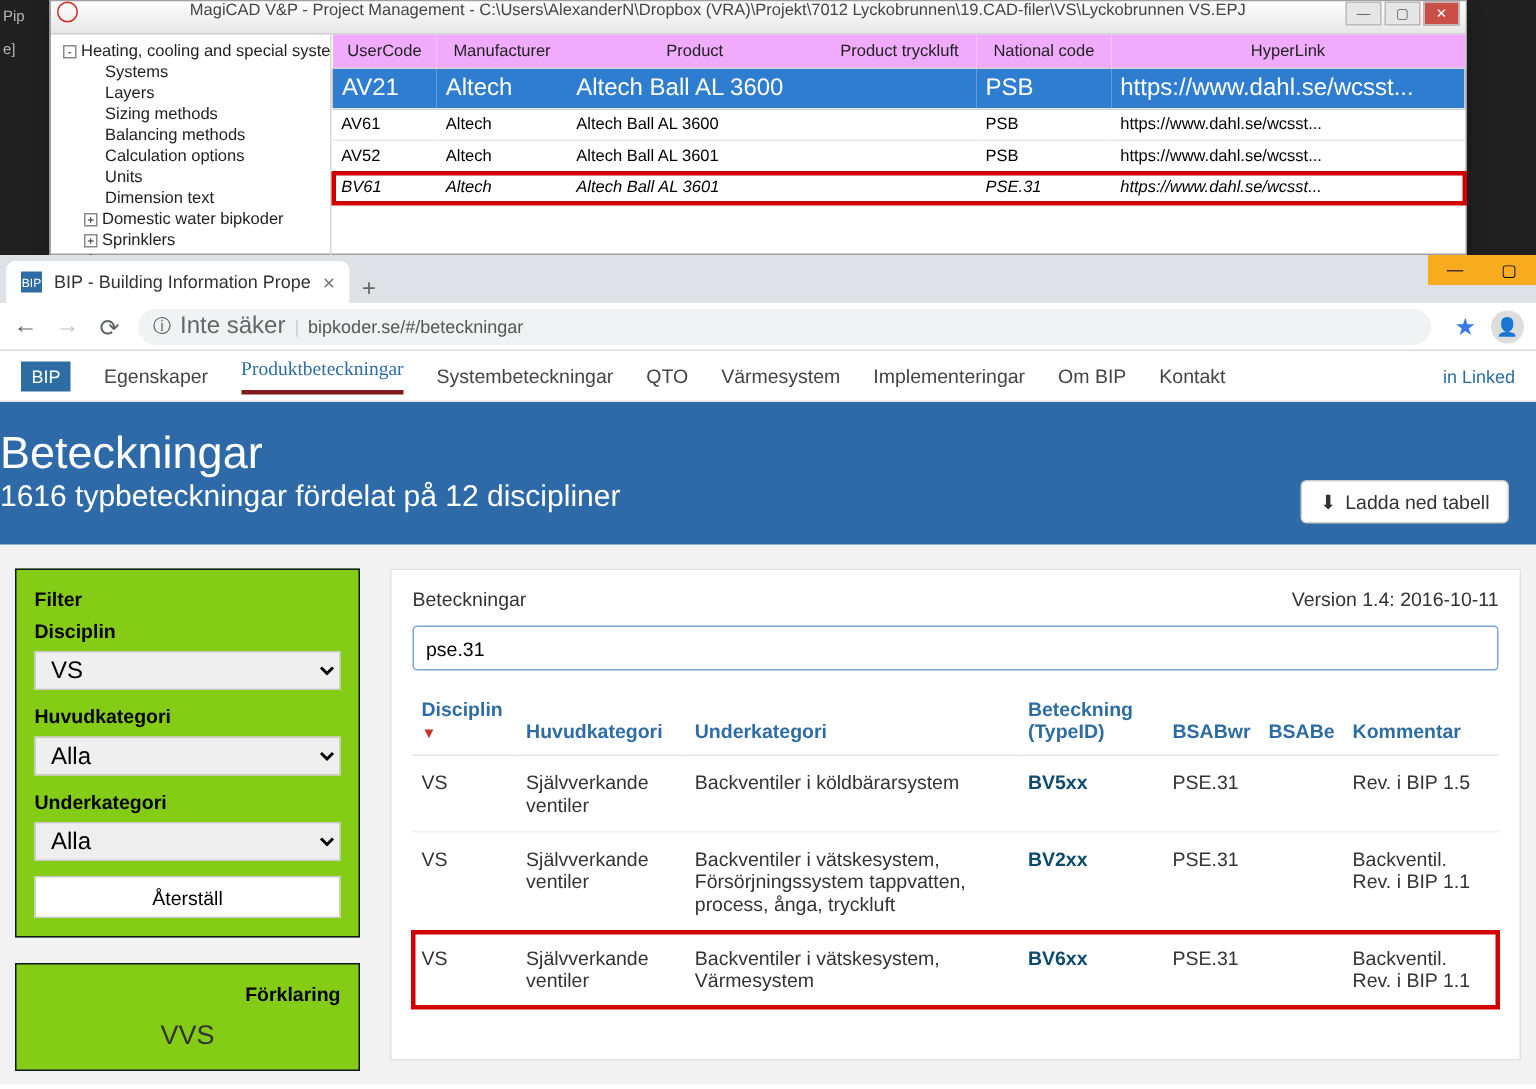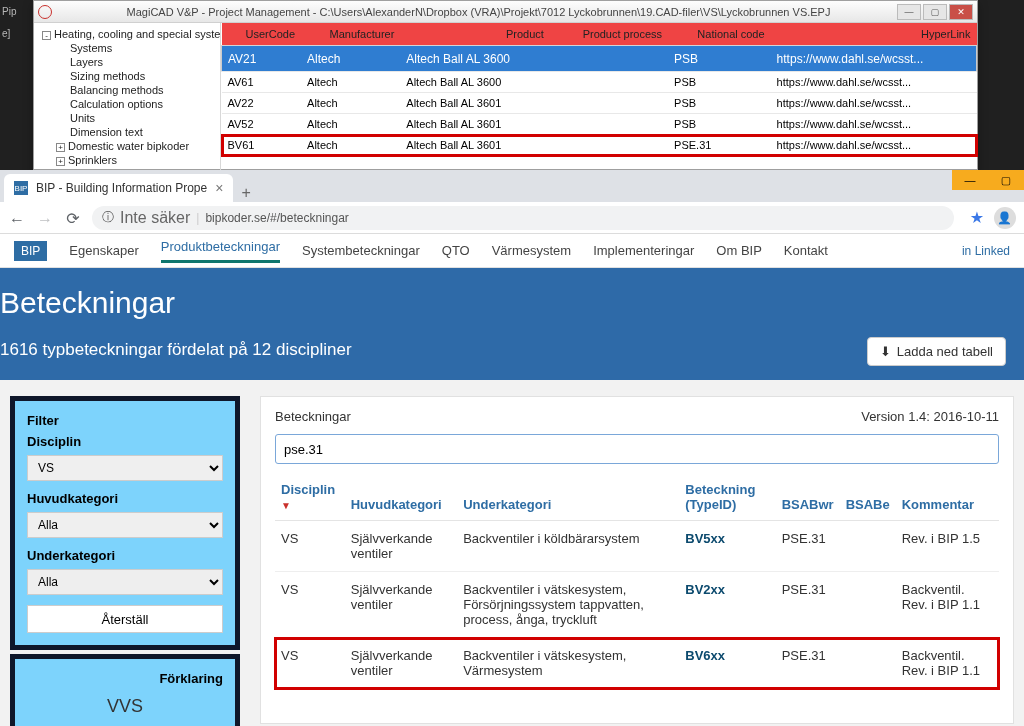--- a/index.html
+++ b/index.html
@@ -1,75 +1,75 @@
 <!DOCTYPE html>
 <html><head>
 <meta charset="utf-8">
 <style>
   * { box-sizing: border-box; margin: 0; padding: 0; font-family: "Segoe UI", Tahoma, sans-serif; }
   body { width: 1024px; height: 726px; overflow: hidden; background: #1a1a1a; font-size: 12px; }
 
   
   .magicad-window { position: absolute; top: 0; left: 33px; width: 945px; height: 170px; background: #fff; border: 1px solid #9f9f9f; box-shadow: 0 4px 10px rgba(0,0,0,.3); }
-  .mc-titlebar { height: 22px; background: linear-gradient(#fdfdfd,#e7e7e7); display: flex; align-items: center; padding: 0 4px; border-bottom: 1px solid #d0d0d0; }
+  .mc-titlebar { height: 22px; background: linear-gradient(#fdfdfd,#e7e7e7); display: flex; align-items: flex-start; padding: 0 4px; border-bottom: 1px solid #d0d0d0; }
   .mc-title-icon { width: 14px; height: 14px; border: 1px solid #c9302c; border-radius: 50%; margin-right: 8px; }
   .mc-title { flex: 1; text-align: center; font-size: 11px; color: #444; }
   .mc-winbtns { display: flex; gap: 2px; }
   .mc-winbtn { width: 24px; height: 16px; background: #e6e6e6; border: 1px solid #bbb; display: flex; align-items: center; justify-content: center; font-size: 9px; color: #555; }
   .mc-close { background: #c94f47; color: #fff; }
 
   .mc-body { display: flex; height: 148px; }
   .mc-tree { width: 187px; border-right: 1px solid #d8d8d8; padding: 4px 4px 4px 8px; font-size: 11px; color: #222; overflow: hidden; }
   .tree-line { white-space: nowrap; padding: 1px 0; }
   .tree-expander { display: inline-block; width: 9px; height: 9px; border: 1px solid #888; font-size: 8px; line-height: 8px; text-align: center; margin-right: 3px; }
   .tree-indent1 { padding-left: 14px; }
   .tree-indent2 { padding-left: 28px; }
 
   .mc-grid { flex: 1; }
   .mc-grid table { width: 100%; border-collapse: collapse; font-size: 11px; }
-  .mc-grid th { text-align: right; font-weight: 400; padding: 5px 6px; border-bottom: 1px solid #d4d4d4; background: #ef4444; color: #222; }
+  .mc-grid th { text-align: center; font-weight: 400; padding: 5px 6px; border-bottom: 1px solid #d4d4d4; background: #f0abfc; color: #222; }
   .mc-grid td { padding: 4px 6px; border-bottom: 1px solid #e8e8e8; }
   .mc-grid tr.sel td { background: #2f7dd1; color: #fff; }
-  .mc-grid tr.red-outline { outline: 3px solid #d10000; outline-offset: -2px; }
+  .mc-grid tr.red-outline { outline: 3px solid #d10000; outline-offset: -2px; font-style: italic; }
 
   
   .browser { position: absolute; top: 170px; left: 0; width: 1024px; height: 556px; background: #fff; }
   .tabbar { height: 32px; background: #dee1e6; display: flex; align-items: flex-end; padding-left: 4px; position: relative; }
   .tab { background: #fff; height: 28px; border-radius: 6px 6px 0 0; display: flex; align-items: center; padding: 0 10px; font-size: 12px; color: #333; gap: 8px; min-width: 220px; }
   .tab-close { color: #777; font-size: 14px; cursor: pointer; }
   .wc-btns { position: absolute; right: 0; top: 0; display: flex; }
   .wc-btn { width: 36px; height: 20px; background: #f7ab1e; display: flex; align-items: center; justify-content: center; font-size: 11px; }
   .wc-btn.min { background: #f7ab1e; }
   .wc-btn.max { background: #f7ab1e; }
   .addrbar { height: 32px; background: #fff; border-bottom: 1px solid #dcdcdc; display: flex; align-items: center; padding: 0 8px; gap: 10px; }
   .navbtn { width: 18px; height: 18px; color: #5f6368; font-size: 16px; text-align: center; }
   .omnibox { flex: 1; height: 24px; background: #f1f2f3; border-radius: 12px; display: flex; align-items: center; padding: 0 10px; font-size: 12px; color: #555; gap: 6px; }
   .secure-badge { color: #666; font-size: 16px; }
   .star { color: #3b78e7; font-size: 16px; margin-left: 6px; }
   .avatar-circle { width: 22px; height: 22px; border-radius: 50%; background: #ddd; display: flex; align-items: center; justify-content: center; color: #777; }
 
   
   .site-nav { height: 34px; background: #fff; border-bottom: 1px solid #e1e1e1; display: flex; align-items: center; gap: 22px; padding: 0 14px; font-size: 13px; color: #444; }
   .nav-logo { background: #2e6da4; color: #fff; padding: 3px 7px; font-size: 12px; }
-  .nav-item.active { border-bottom: 3px solid #0f766e; padding-bottom: 6px; color: #2e6da4; }
+  .nav-item.active { border-bottom: 3px solid #7f1d1d; padding-bottom: 6px; color: #2e6da4; font-family: Liberation Serif, serif; }
   .nav-right { margin-left: auto; font-size: 12px; color: #2e6da4; }
 
   
   .hero { background: #2e6aa8; color: #fff; padding: 18px 0 20px 0; position: relative; }
   .hero h1 { font-size: 30px; font-weight: 400; padding-left: 0; }
-  .hero p { font-size: 17px; margin-top: 20px; }
+  .hero p { font-size: 20px; margin-top: 0; }
   .hero-wrap { padding-left: 0; }
   .dl-btn { position: absolute; right: 18px; bottom: 14px; background: #fff; color: #333; border: 1px solid #ccc; border-radius: 4px; padding: 6px 12px; font-size: 13px; display: flex; align-items: center; gap: 6px; }
 
   
   .content { background: #f2f2f2; padding: 16px 10px; display: flex; gap: 20px; height: 360px; }
   .filter-col { width: 230px; }
-  .panel { background: #7dd3fc; border: 5px solid #0f172a; padding: 12px; margin-bottom: 4px; }
+  .panel { background: #84cc16; border: 1px solid #0f172a; padding: 12px; margin-bottom: 17px; }
   .panel label.head { font-weight: 700; font-size: 13px; display: block; margin-bottom: 6px; }
-  .sel { width: 100%; height: 26px; border: 1px solid #ccc; padding: 0 6px; font-size: 12px; }
+  .sel { width: 100%; height: 26px; border: 1px solid #ccc; padding: 0 6px; font-size: 16px; }
   .reset-btn { display: block; width: 100%; height: 28px; border: 1px solid #ccc; background: #fff; margin-top: 10px; font-size: 13px; }
   .forklaring { font-weight: 700; font-size: 13px; margin-bottom: 10px; text-align: right; }
   .vvs { font-size: 18px; color: #333; text-align: center; }
 
   .main-col { flex: 1; background: #fff; border: 1px solid #e1e1e1; padding: 12px 14px; position: relative; overflow: hidden; }
   .main-top { display: flex; justify-content: space-between; font-size: 13px; color: #333; margin-bottom: 10px; }
   .search-box { width: 100%; height: 30px; border: 1px solid #7aa7d9; border-radius: 3px; padding: 0 8px; font-size: 13px; margin-bottom: 10px; }
   .btable { width: 100%; border-collapse: collapse; font-size: 13px; }
   .btable th { text-align: left; color: #2e6da4; font-weight: 700; padding: 8px 6px; border-bottom: 1px solid #e4e4e4; vertical-align: bottom; }
   .btable th .sort { color: #c9302c; font-size: 10px; }
@@ -110,46 +110,38 @@
       <div class="tree-line tree-indent1"><span class="tree-expander">+</span><span>Sprinklers</span></div>
       <div class="tree-line tree-indent1"><span>Gas</span></div>
     </div>
     <div class="mc-grid">
       <table>
         <thead>
             <tr>
           <th>UserCode</th>
           <th>Manufacturer</th>
           <th>Product</th>
-          <th>Product process</th>
+          <th>Product tryckluft</th>
           <th>National code</th>
           <th>HyperLink</th>
         </tr>
           </thead>
         <tbody id="mc-rows">
             <tr class="sel">
               <td>AV21</td>
               <td>Altech</td>
               <td>Altech Ball AL 3600</td>
               <td></td>
               <td>PSB</td>
               <td>https://www.dahl.se/wcsst...</td>
             </tr>
             <tr>
               <td>AV61</td>
               <td>Altech</td>
               <td>Altech Ball AL 3600</td>
-              <td></td>
-              <td>PSB</td>
-              <td>https://www.dahl.se/wcsst...</td>
-            </tr>
-            <tr>
-              <td>AV22</td>
-              <td>Altech</td>
-              <td>Altech Ball AL 3601</td>
               <td></td>
               <td>PSB</td>
               <td>https://www.dahl.se/wcsst...</td>
             </tr>
             <tr>
               <td>AV52</td>
               <td>Altech</td>
               <td>Altech Ball AL 3601</td>
               <td></td>
               <td>PSB</td>

